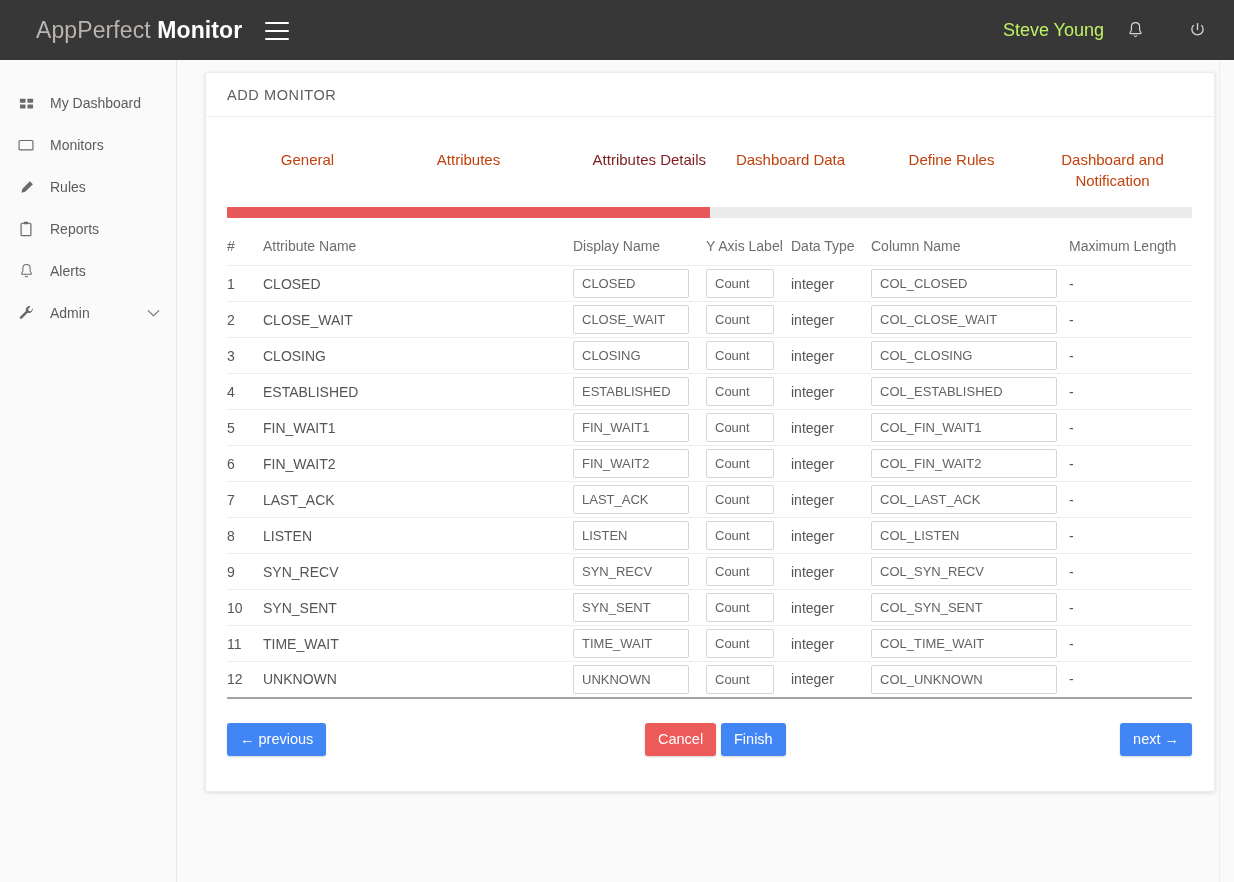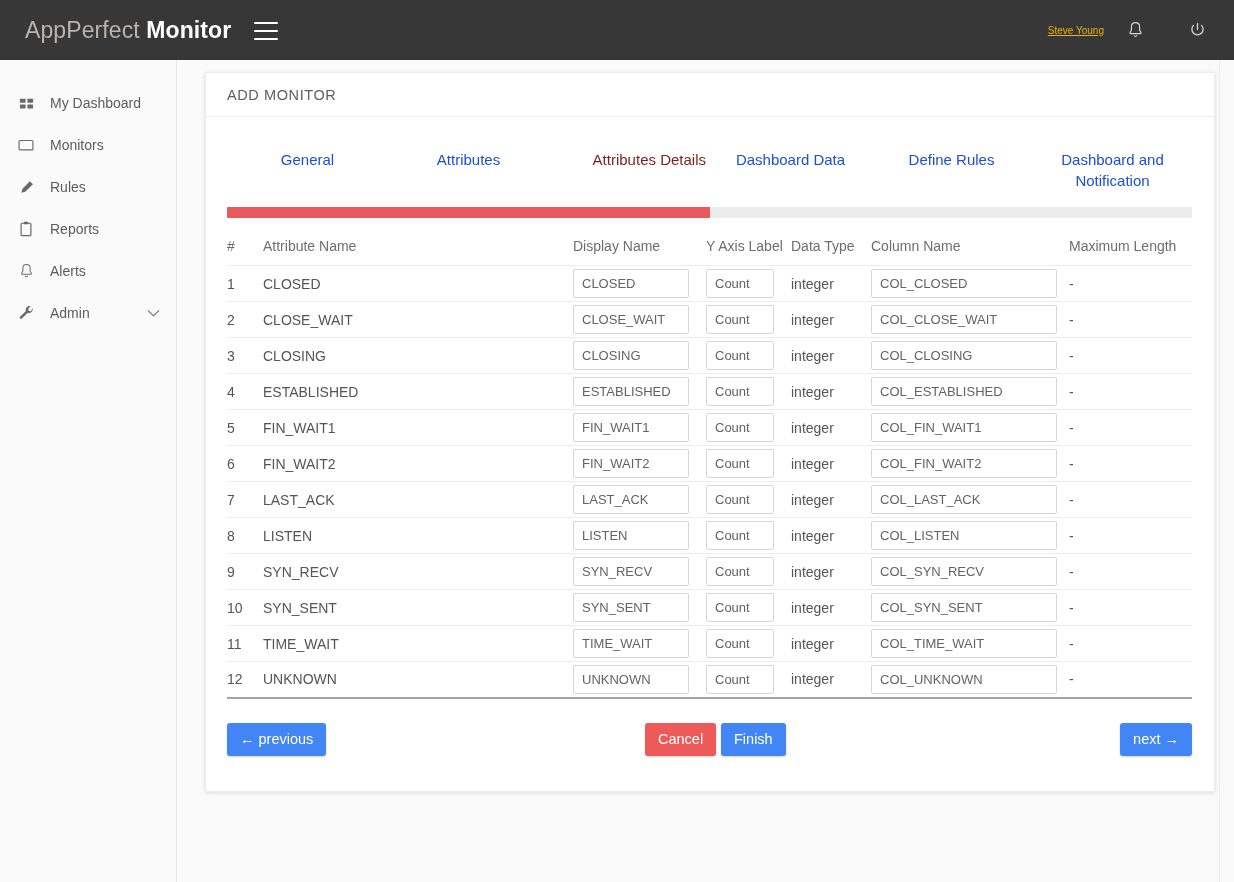--- a/index.html
+++ b/index.html
@@ -17,21 +17,21 @@
   .topbar {
     position: absolute;
     top: 0; left: 0;
     width: 1234px; height: 60px;
     background: #373737;
     display: flex;
     align-items: center;
     z-index: 20;
   }
   .brand {
-    margin-left: 25px;
+    margin-left: 36px;
     font-size: 23px;
     letter-spacing: .1px;
     white-space: nowrap;
   }
   .brand .brand-light { color: #b9b4b0; font-weight: 400; }
   .brand .brand-bold  { color: #ffffff; font-weight: 700; }
 
   .hamburger {
     margin-left: 23px;
     width: 24px; height: 20px;
@@ -50,24 +50,23 @@
   }
 
   .topbar-right {
     margin-left: auto;
     margin-right: 26px;
     display: flex;
     align-items: center;
     gap: 20px;
   }
   .user-name {
-    color: #eab308;
-    font-size: 10px;
+    color: #bef264;
+    font-size: 18px;
     white-space: nowrap;
-    text-decoration: underline;
   }
   .topicon {
     color: #d8d5d2;
     display: flex;
     align-items: center;
     justify-content: center;
     cursor: pointer;
     width: 22px; height: 22px;
   }
   .topicon.power { margin-left: 20px; }
@@ -151,21 +150,21 @@
   
   .wizard-tabs {
     display: flex;
     padding-top: 14px;
     padding-bottom: 16px;
   }
   .wtab {
     flex: 1;
     text-align: center;
     font-size: 15px;
-    color: #1d4ed8;
+    color: #c2410c;
     line-height: 21px;
     cursor: pointer;
     padding: 0 4px;
   }
   .wtab.active {
     color: #7f1d1d;
     font-weight: 400;
     text-align: right;
   }
 

